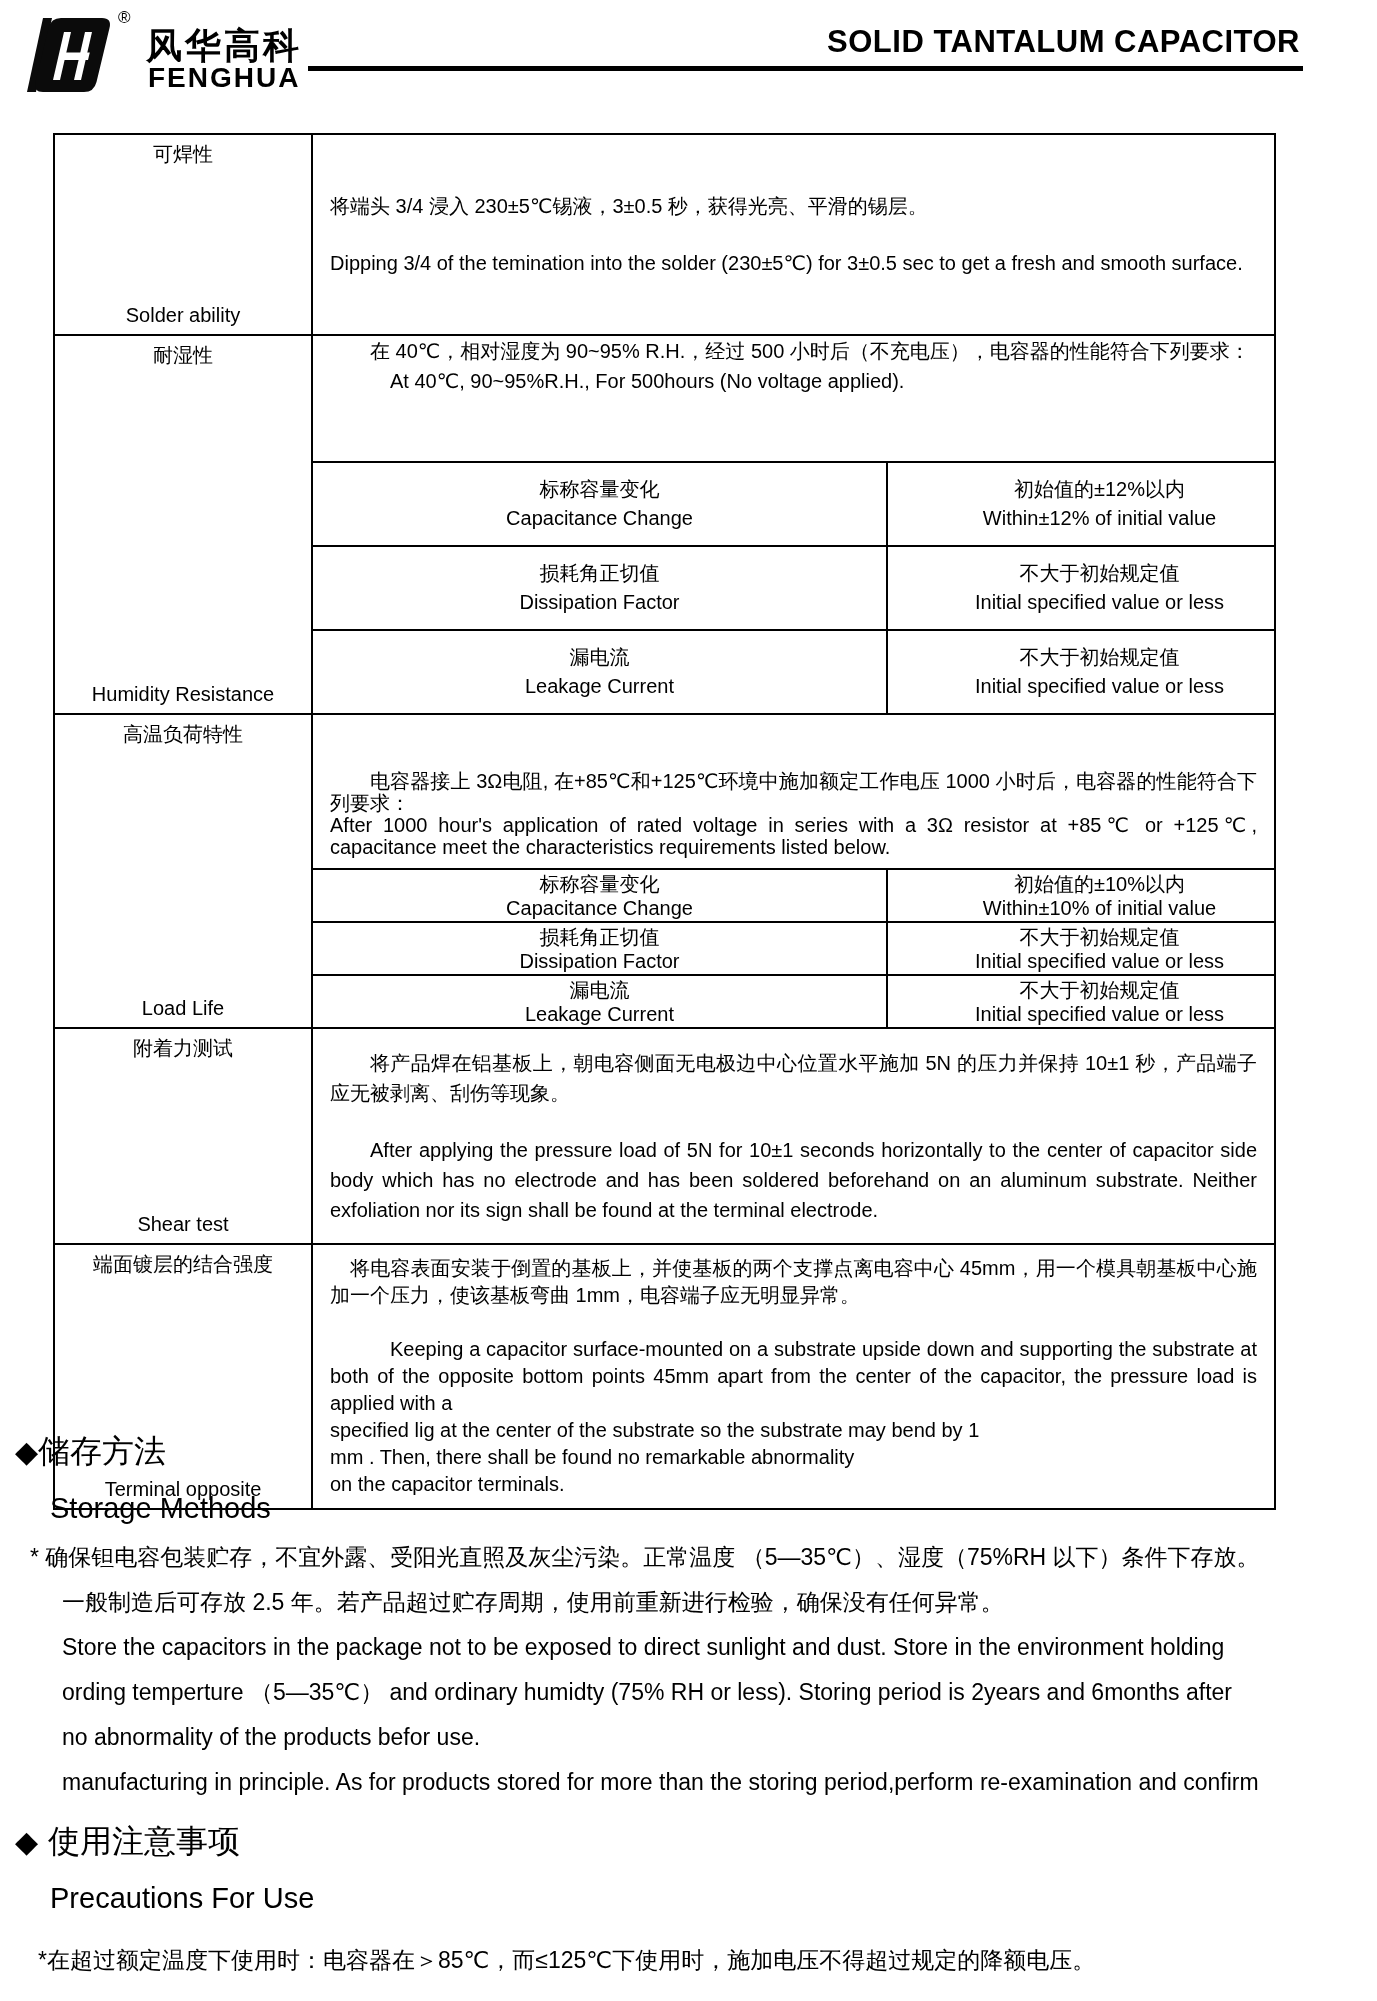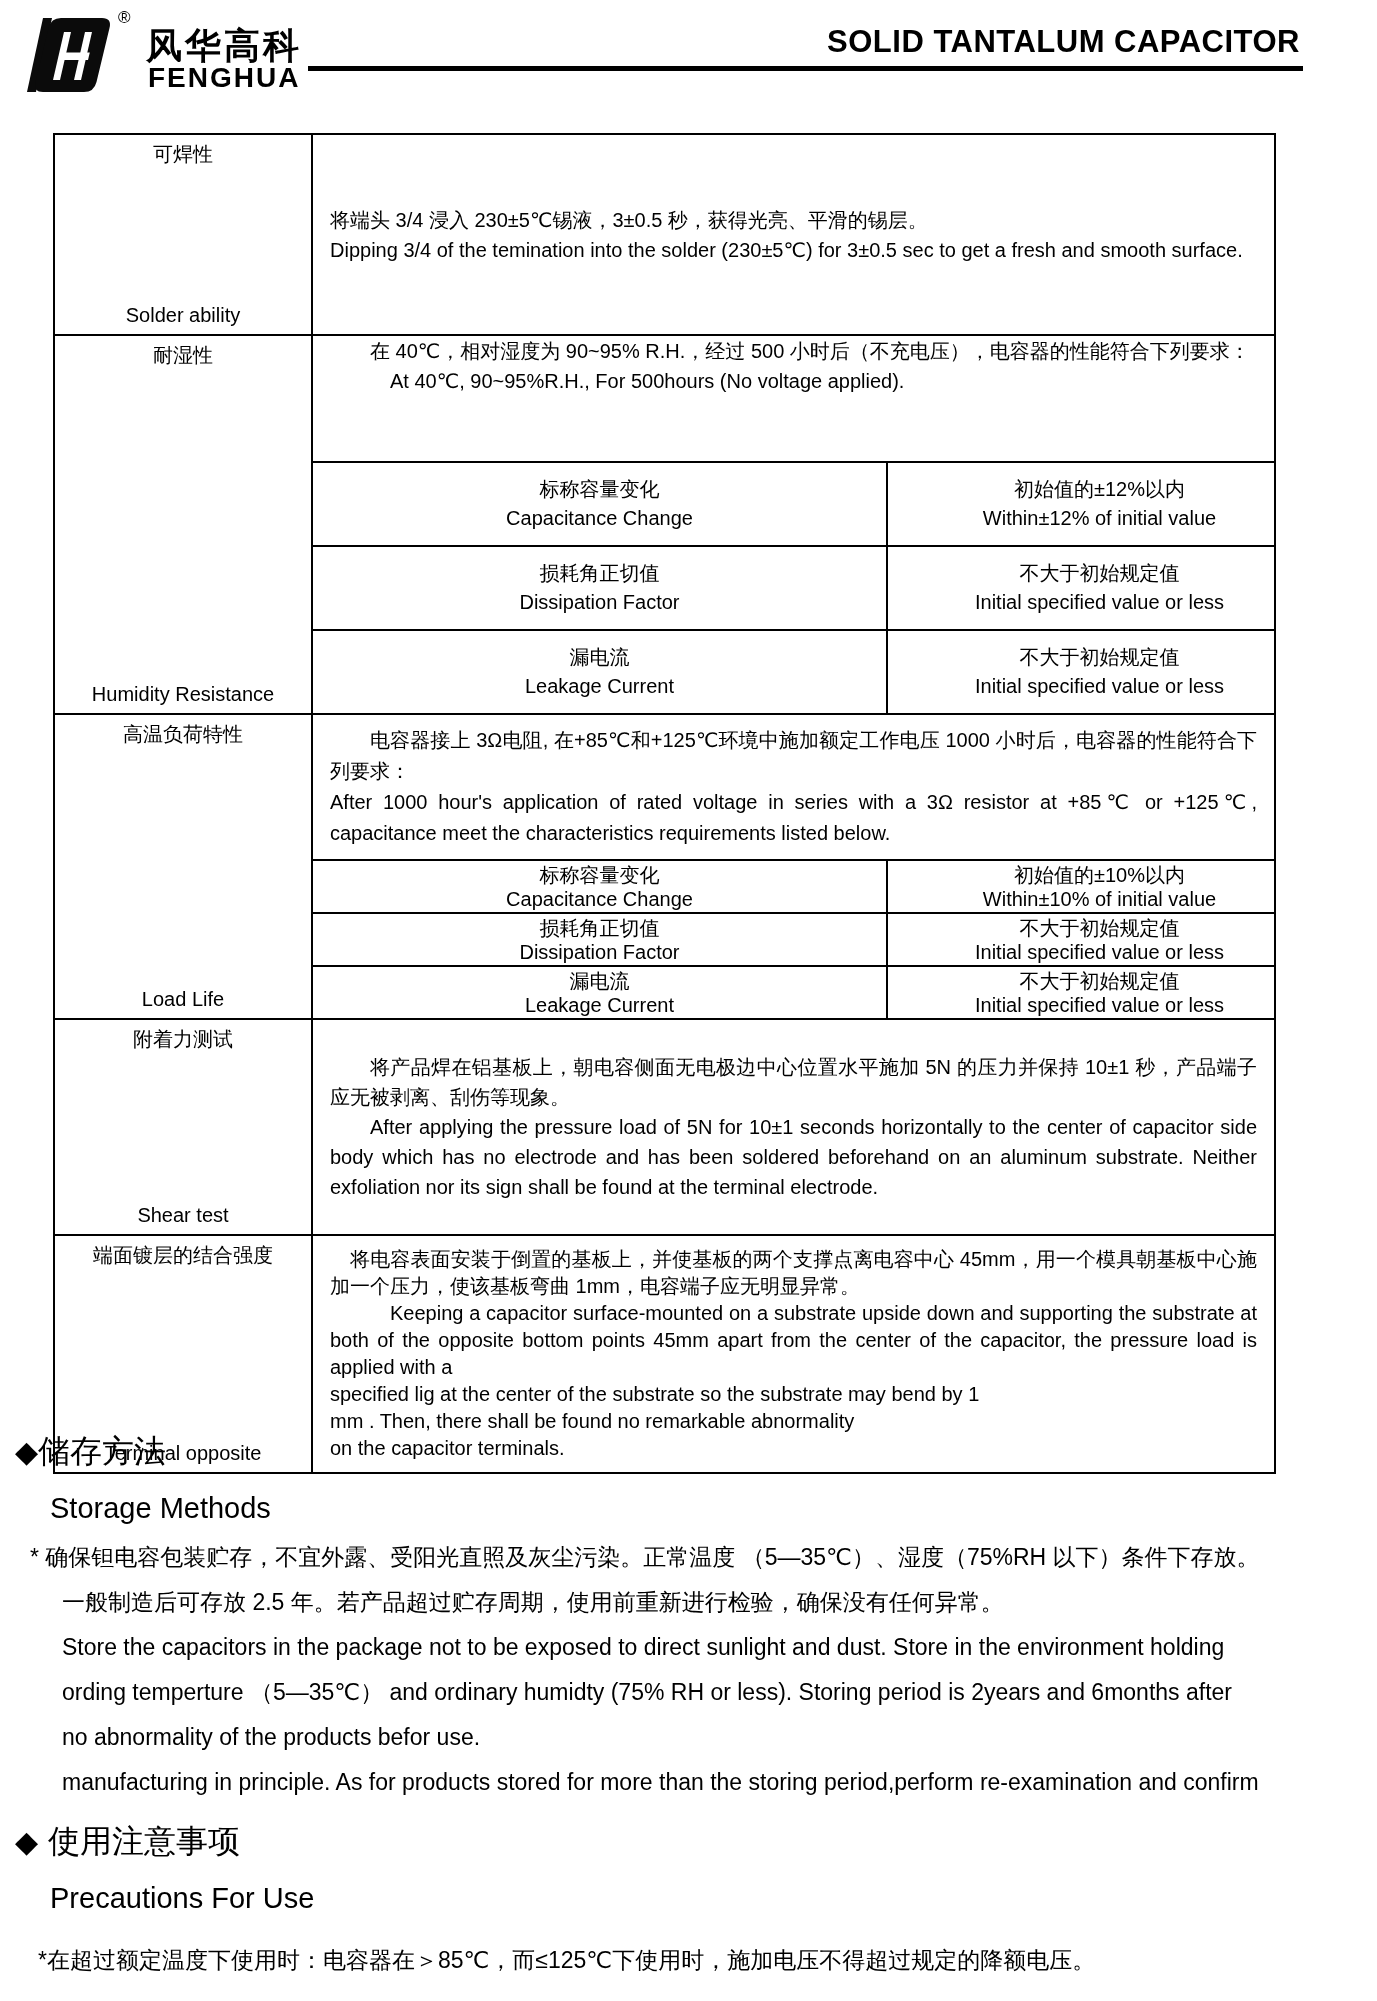--- a/index.html
+++ b/index.html
@@ -17,27 +17,27 @@
   .page-title { position:absolute; right:77px; top:24px; font-size:31px; font-weight:bold; letter-spacing:.5px; }
   .header-rule { position:absolute; left:308px; top:66px; width:995px; height:5px; background:#000; }
 
   
   .tbl { position:absolute; left:53px; top:133px; width:1223px; border:2px solid #000; box-sizing:border-box; }
   .trow { display:flex; border-top:2px solid #000; }
   .trow:first-child { border-top:none; }
   .lcell { flex:0 0 258px; border-right:2px solid #000; display:flex; flex-direction:column;
            justify-content:space-between; text-align:center; font-size:20px; line-height:30px; padding:4px; box-sizing:border-box; }
   .ccell { flex:1; min-width:0; display:flex; flex-direction:column; }
-  .pad { padding:10px 17px; font-size:20px; line-height:30px; }
+  .pad { padding:10px 17px; font-size:20px; line-height:30px;gap:27px; }
   .center-v { display:flex; flex-direction:column; justify-content:center; }
   .r1 { min-height:179px; }
   .r4 { min-height:194px; }
   .r5 { min-height:209px; line-height:27px; }
   .intro-h { min-height:125px; box-sizing:border-box; padding-top:0; }
-  .intro-l { min-height:101px; box-sizing:border-box; line-height:31px; }
+  .intro-l { min-height:101px; box-sizing:border-box; line-height:22px;margin-top:45px; }
   .cn-ind { text-indent:2em; }
   .cn-ind1 { text-indent:1em; }
   .en-ind3 { text-indent:3em; }
   .en-ind2 { text-indent:2em; }
   .jus { text-align:justify; }
   .preline { white-space:pre-line; }
   p.t { margin:0; }
   .subrow { display:flex; border-top:2px solid #000; }
   .sub-item { flex:0 0 573px; border-right:2px solid #000; }
   .sub-val { flex:1;padding-left:37px; }

